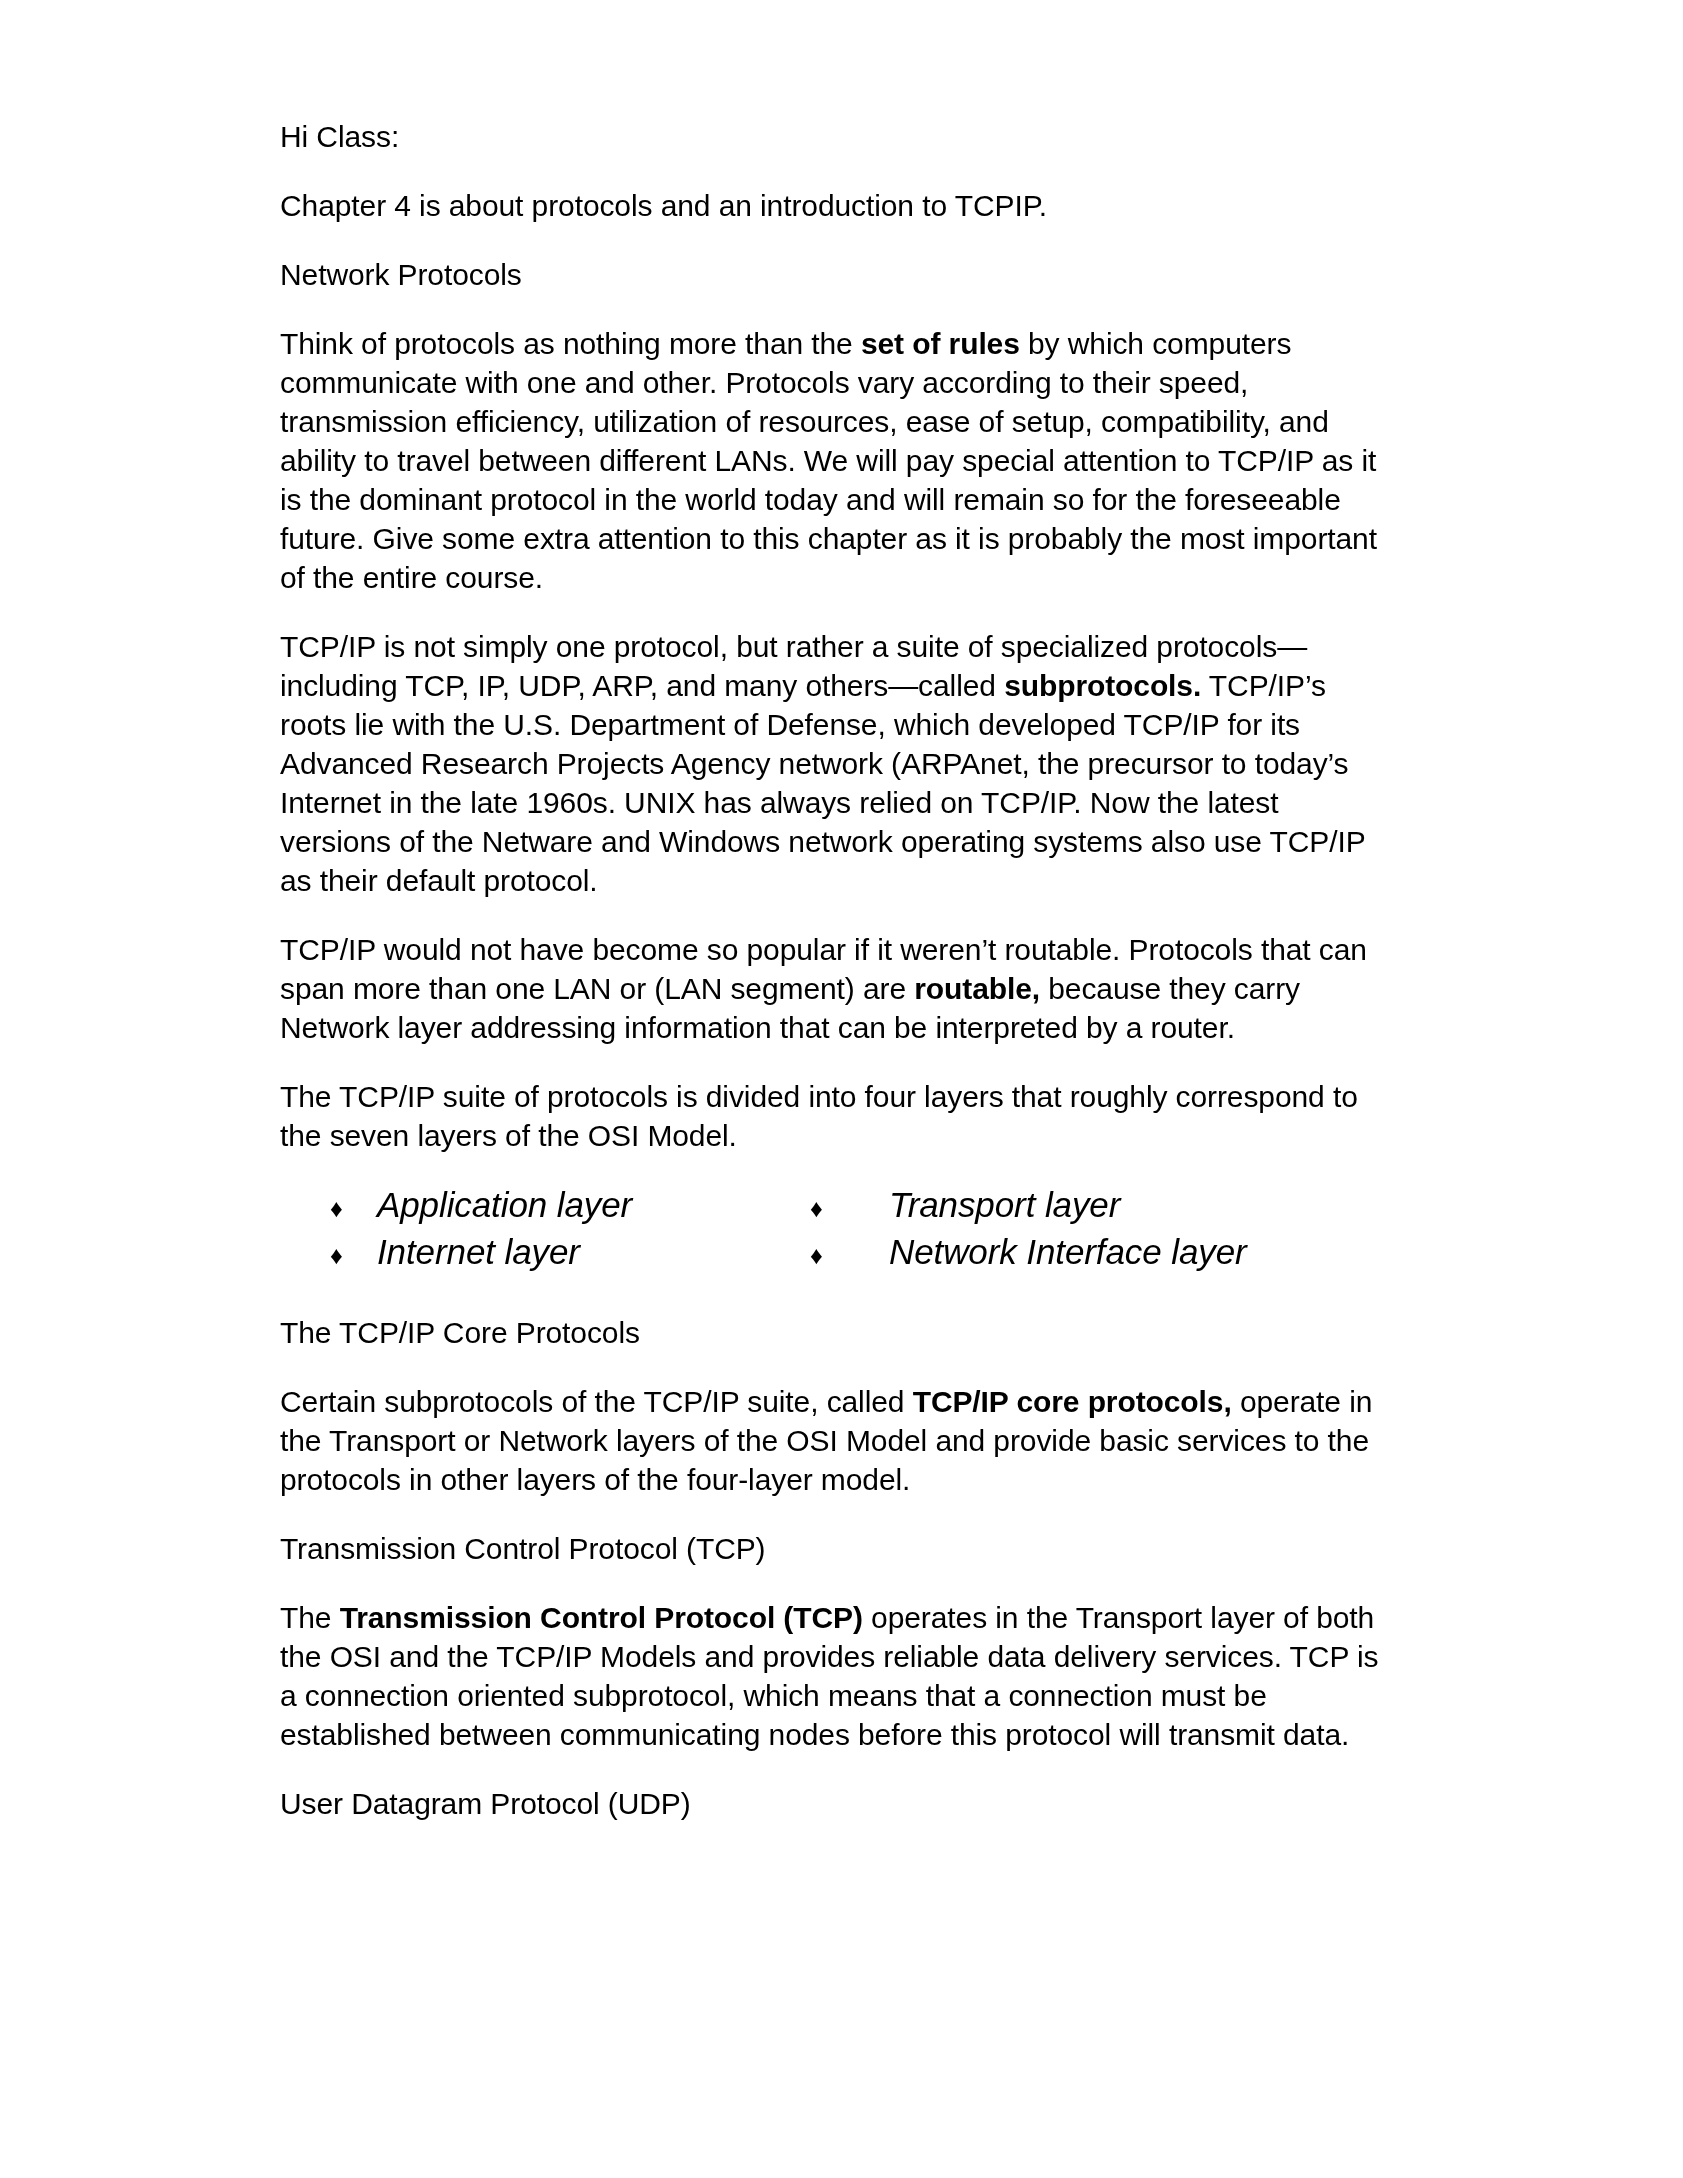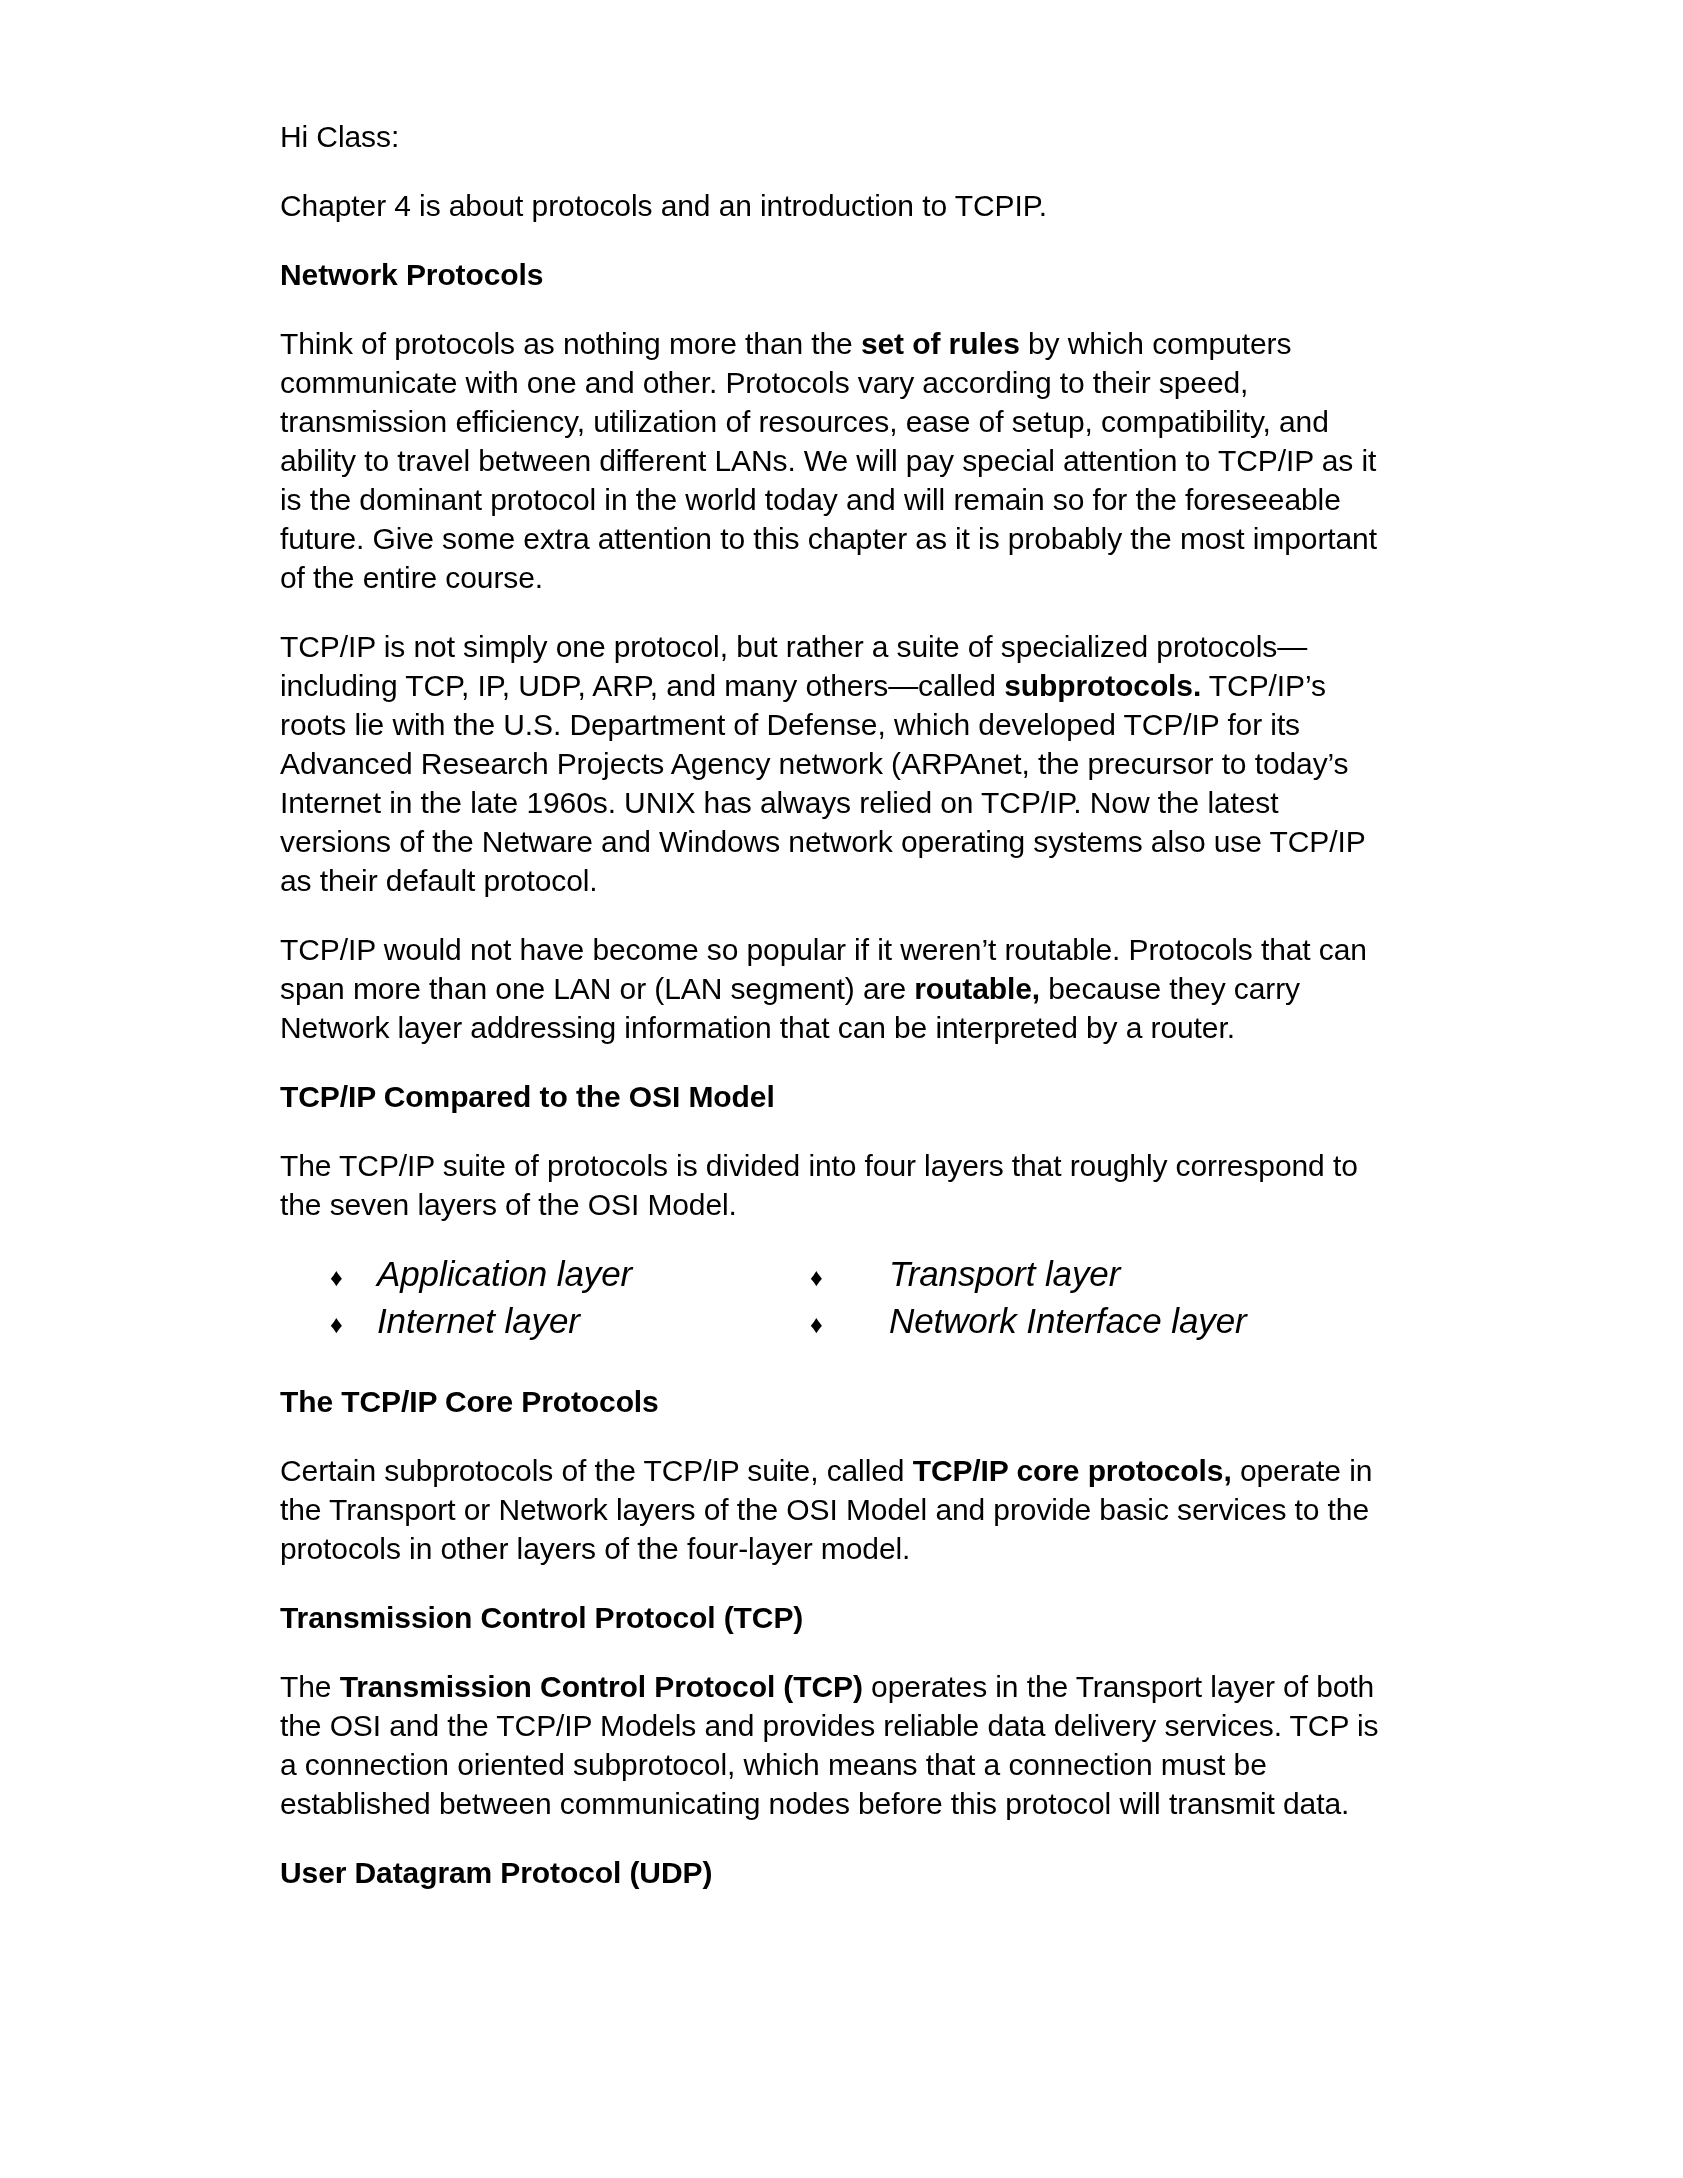--- a/index.html
+++ b/index.html
@@ -30,21 +30,21 @@
   }
   p.para {
     margin: 0 0 30px 0;
     font-size: 30px;
     line-height: 39px;
   }
   h2.heading {
     margin: 0 0 30px 0;
     font-size: 30px;
     line-height: 39px;
-    font-weight: bold;
+    font-weight: normal;
     letter-spacing: -0.1px;
   }
   b, .b {
     font-weight: bold;
   }
   
   .bullet-block {
     margin: 10px 0 38px 0;
     padding: 0;
   }
@@ -102,23 +102,20 @@
       <span>Network Protocols</span>
     </h2>
 
     <p class="para"><span>Think of protocols as nothing more than the </span><b>set of rules</b><span> by which computers communicate with one and other. Protocols vary according to their speed, transmission efficiency, utilization of resources, ease of setup, compatibility, and ability to travel between different LANs. We will pay special attention to TCP/IP as it is the dominant protocol in the world today and will remain so for the foreseeable future. Give some extra attention to this chapter as it is probably the most important of the entire course.</span></p>
 
 
     <p class="para"><span>TCP/IP is not simply one protocol, but rather a suite of specialized protocols—including TCP, IP, UDP, ARP, and many others—called </span><b>subprotocols.</b><span> TCP/IP’s roots lie with the U.S. Department of Defense, which developed TCP/IP for its Advanced Research Projects Agency network (ARPAnet, the precursor to today’s Internet in the late 1960s. UNIX has always relied on TCP/IP. Now the latest versions of the Netware and Windows network operating systems also use TCP/IP as their default protocol.</span></p>
 
     <p class="para"><span>TCP/IP would not have become so popular if it weren’t routable. Protocols that can span more than one LAN or (LAN segment) are </span><b>routable,</b><span> because they carry Network layer addressing information that can be interpreted by a router.</span></p>
 
-    <h2 class="heading">
-      <span>TCP/IP Compared to the OSI Model</span>
-    </h2>
 
     <p class="para">
       <span>The TCP/IP suite of protocols is divided into four layers that roughly correspond to the seven layers of the OSI Model.</span>
     </p>
 
     <div class="bullet-block">
       <div class="bullet-row">
         <div class="bullet-col left">
           <span class="bullet-marker">♦</span>
           <span class="bullet-text">Application layer</span>

